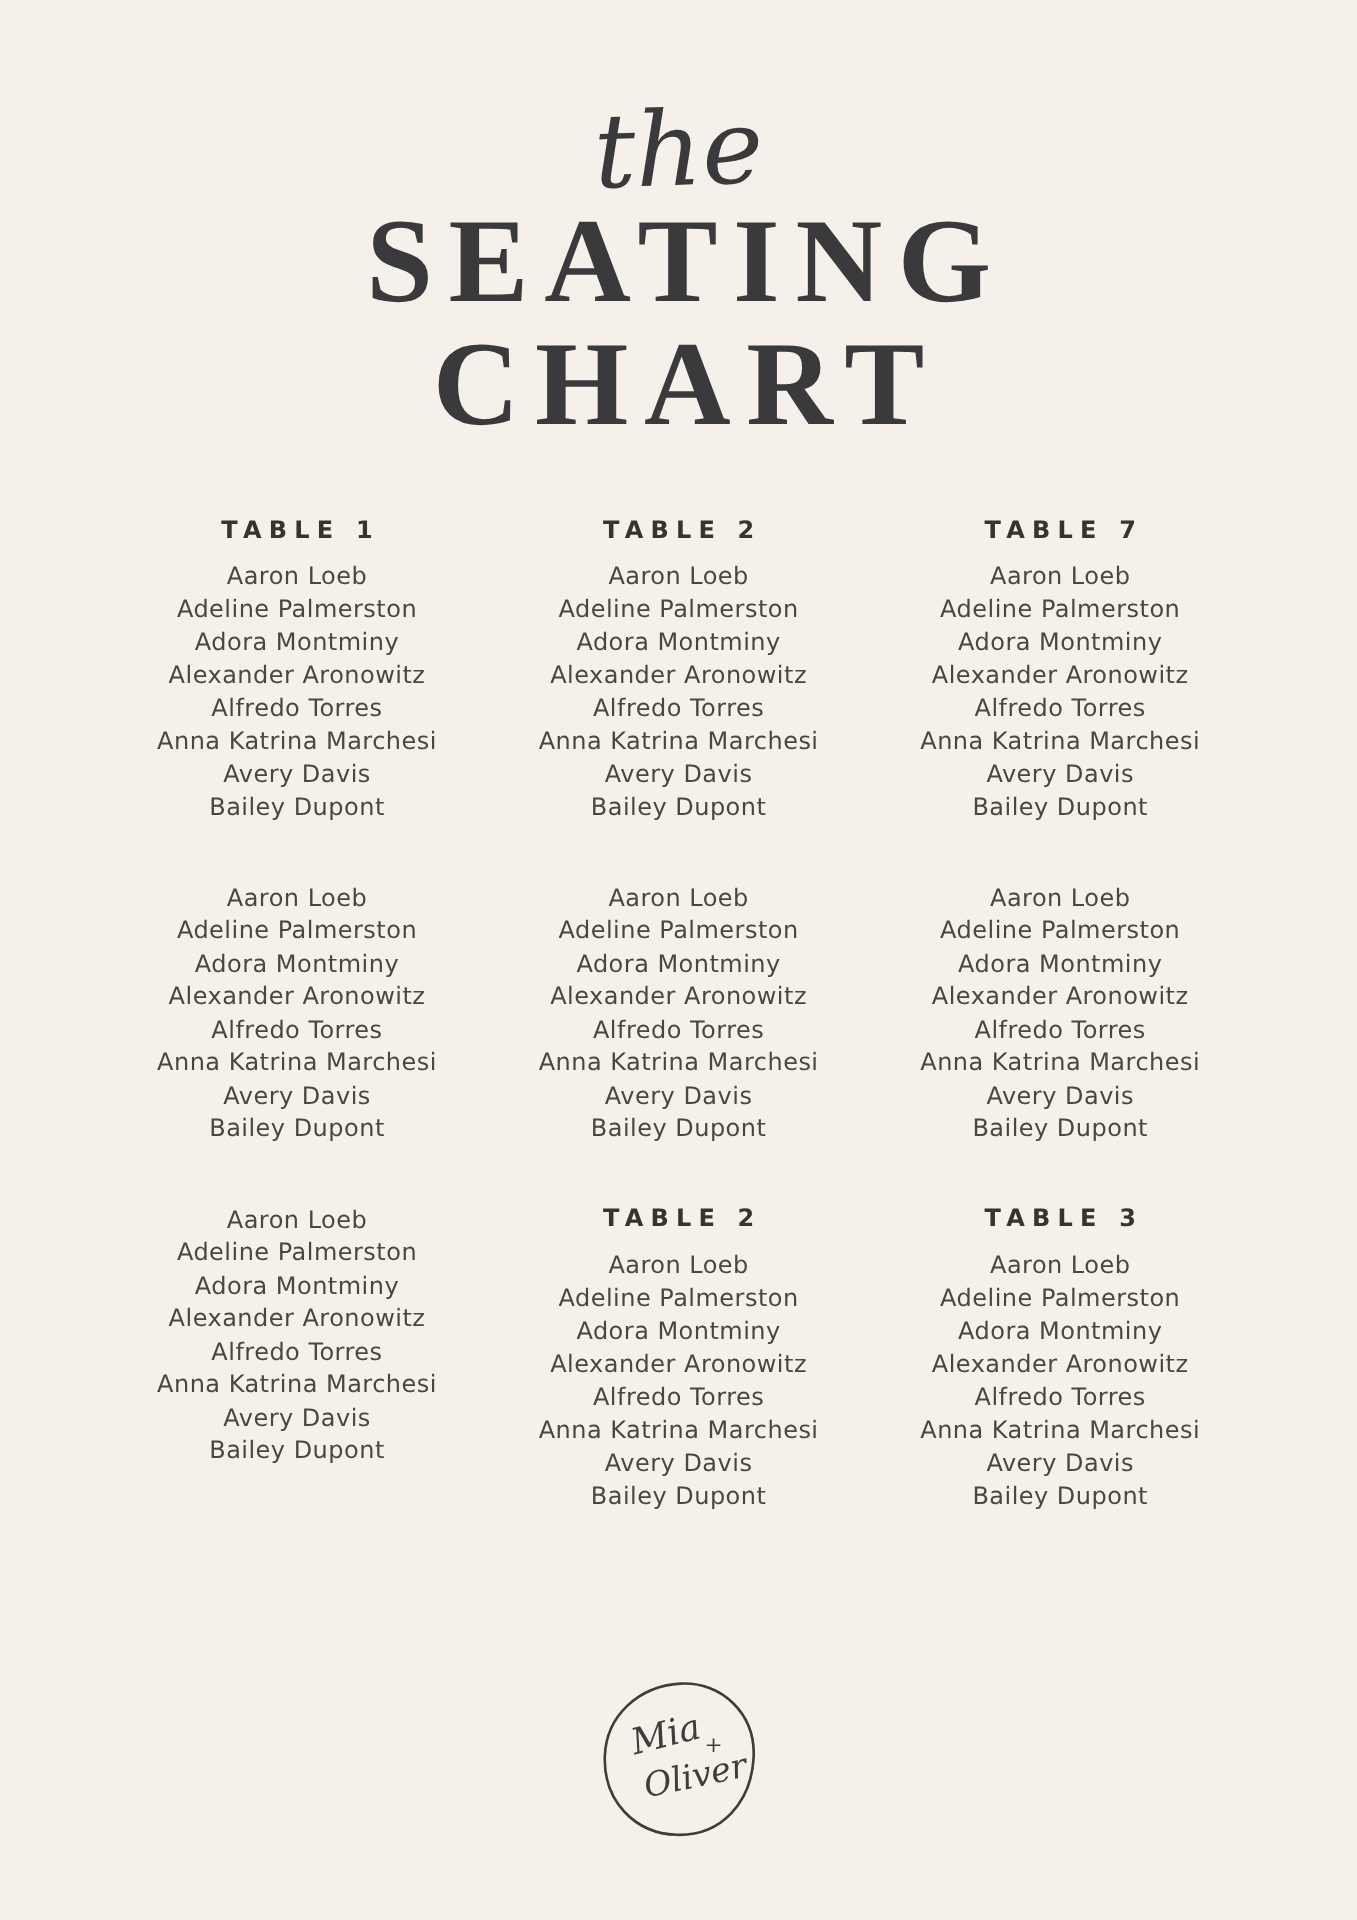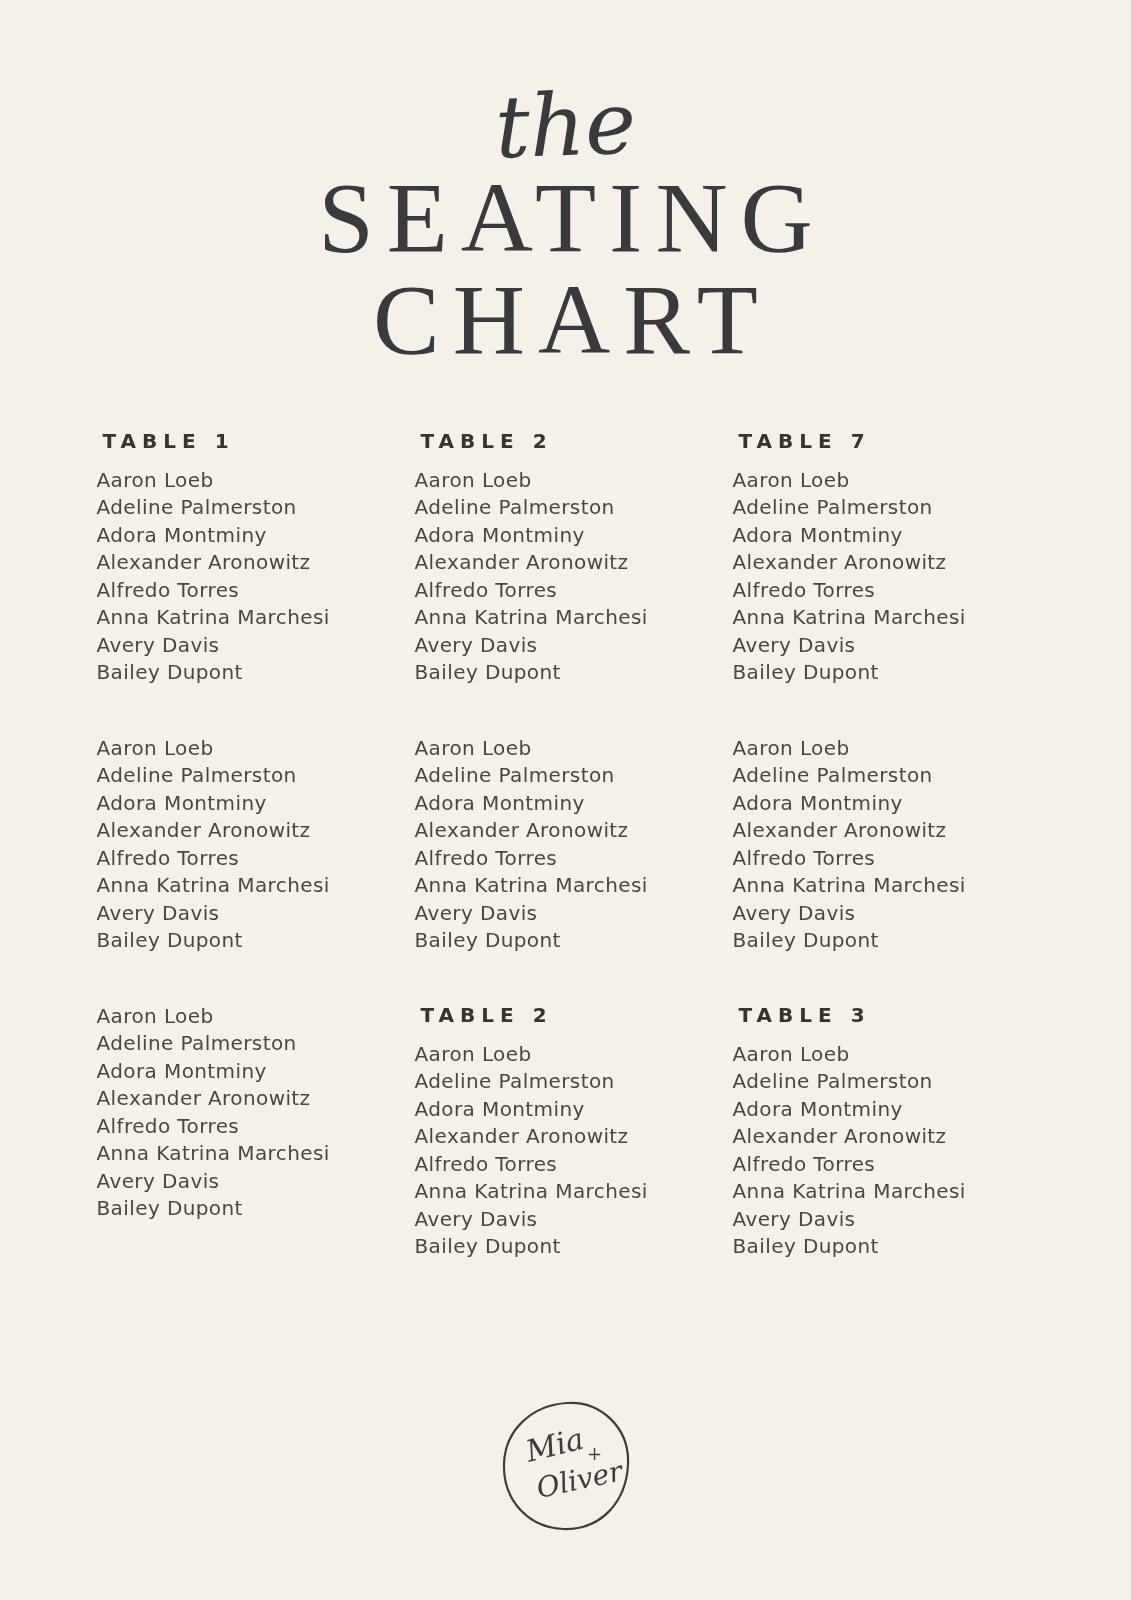--- a/index.html
+++ b/index.html
@@ -33,40 +33,40 @@
     font-family: "DejaVu Serif", serif;
     font-style: italic;
     font-size: 86px;
     line-height: 1.1;
     color: var(--color-title);
     transform: rotate(-2deg);
   }
   .title-main {
     margin-top: -6px;
     font-family: "Liberation Serif", serif;
-    font-weight: 400;
+    font-weight: 700;
     font-size: 100px;
     line-height: 1.02;
     letter-spacing: 0.13em;
     color: var(--color-title);
   }
   .title-line {
     display: block;
     padding-left: 0.13em; 
   }
   
   .tables-grid {
     margin-top: 58px;
     display: grid;
     grid-template-columns: repeat(3, 302px);
     justify-content: center;
     column-gap: 16px;
     row-gap: 48px;
   }
-  .table-card { text-align: left; }
+  .table-card { text-align: center; }
   .table-label {
     font-family: "DejaVu Sans", sans-serif;
     font-weight: 700;
     font-size: 20px;
     letter-spacing: 6px;
     padding-left: 6px; 
     color: var(--color-heading);
     margin-bottom: 14px;
   }
   .guest-list { list-style: none; }

